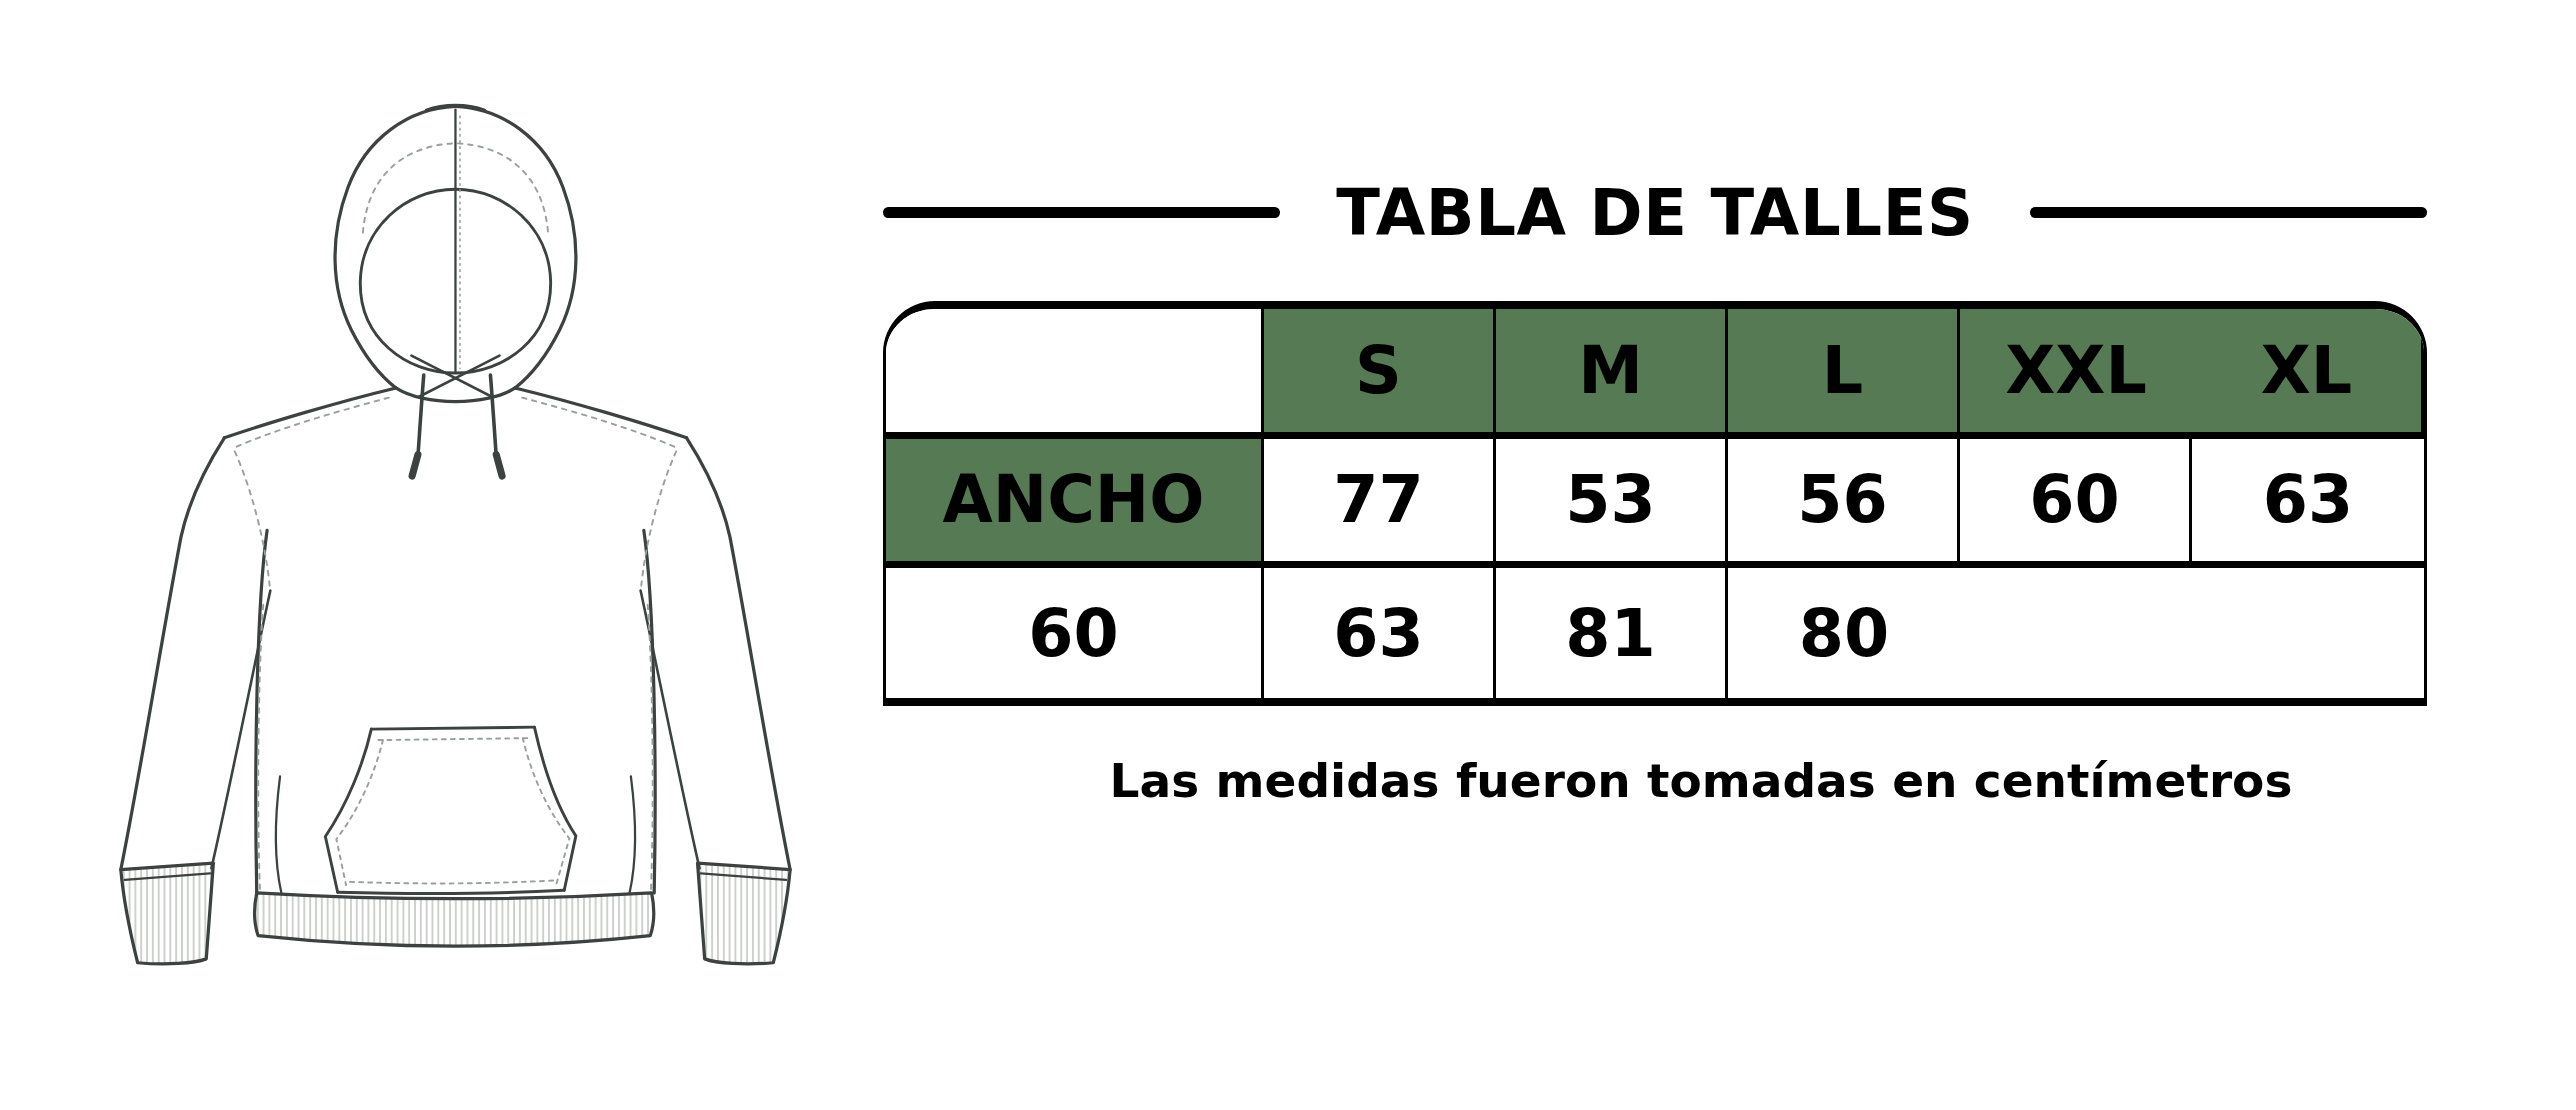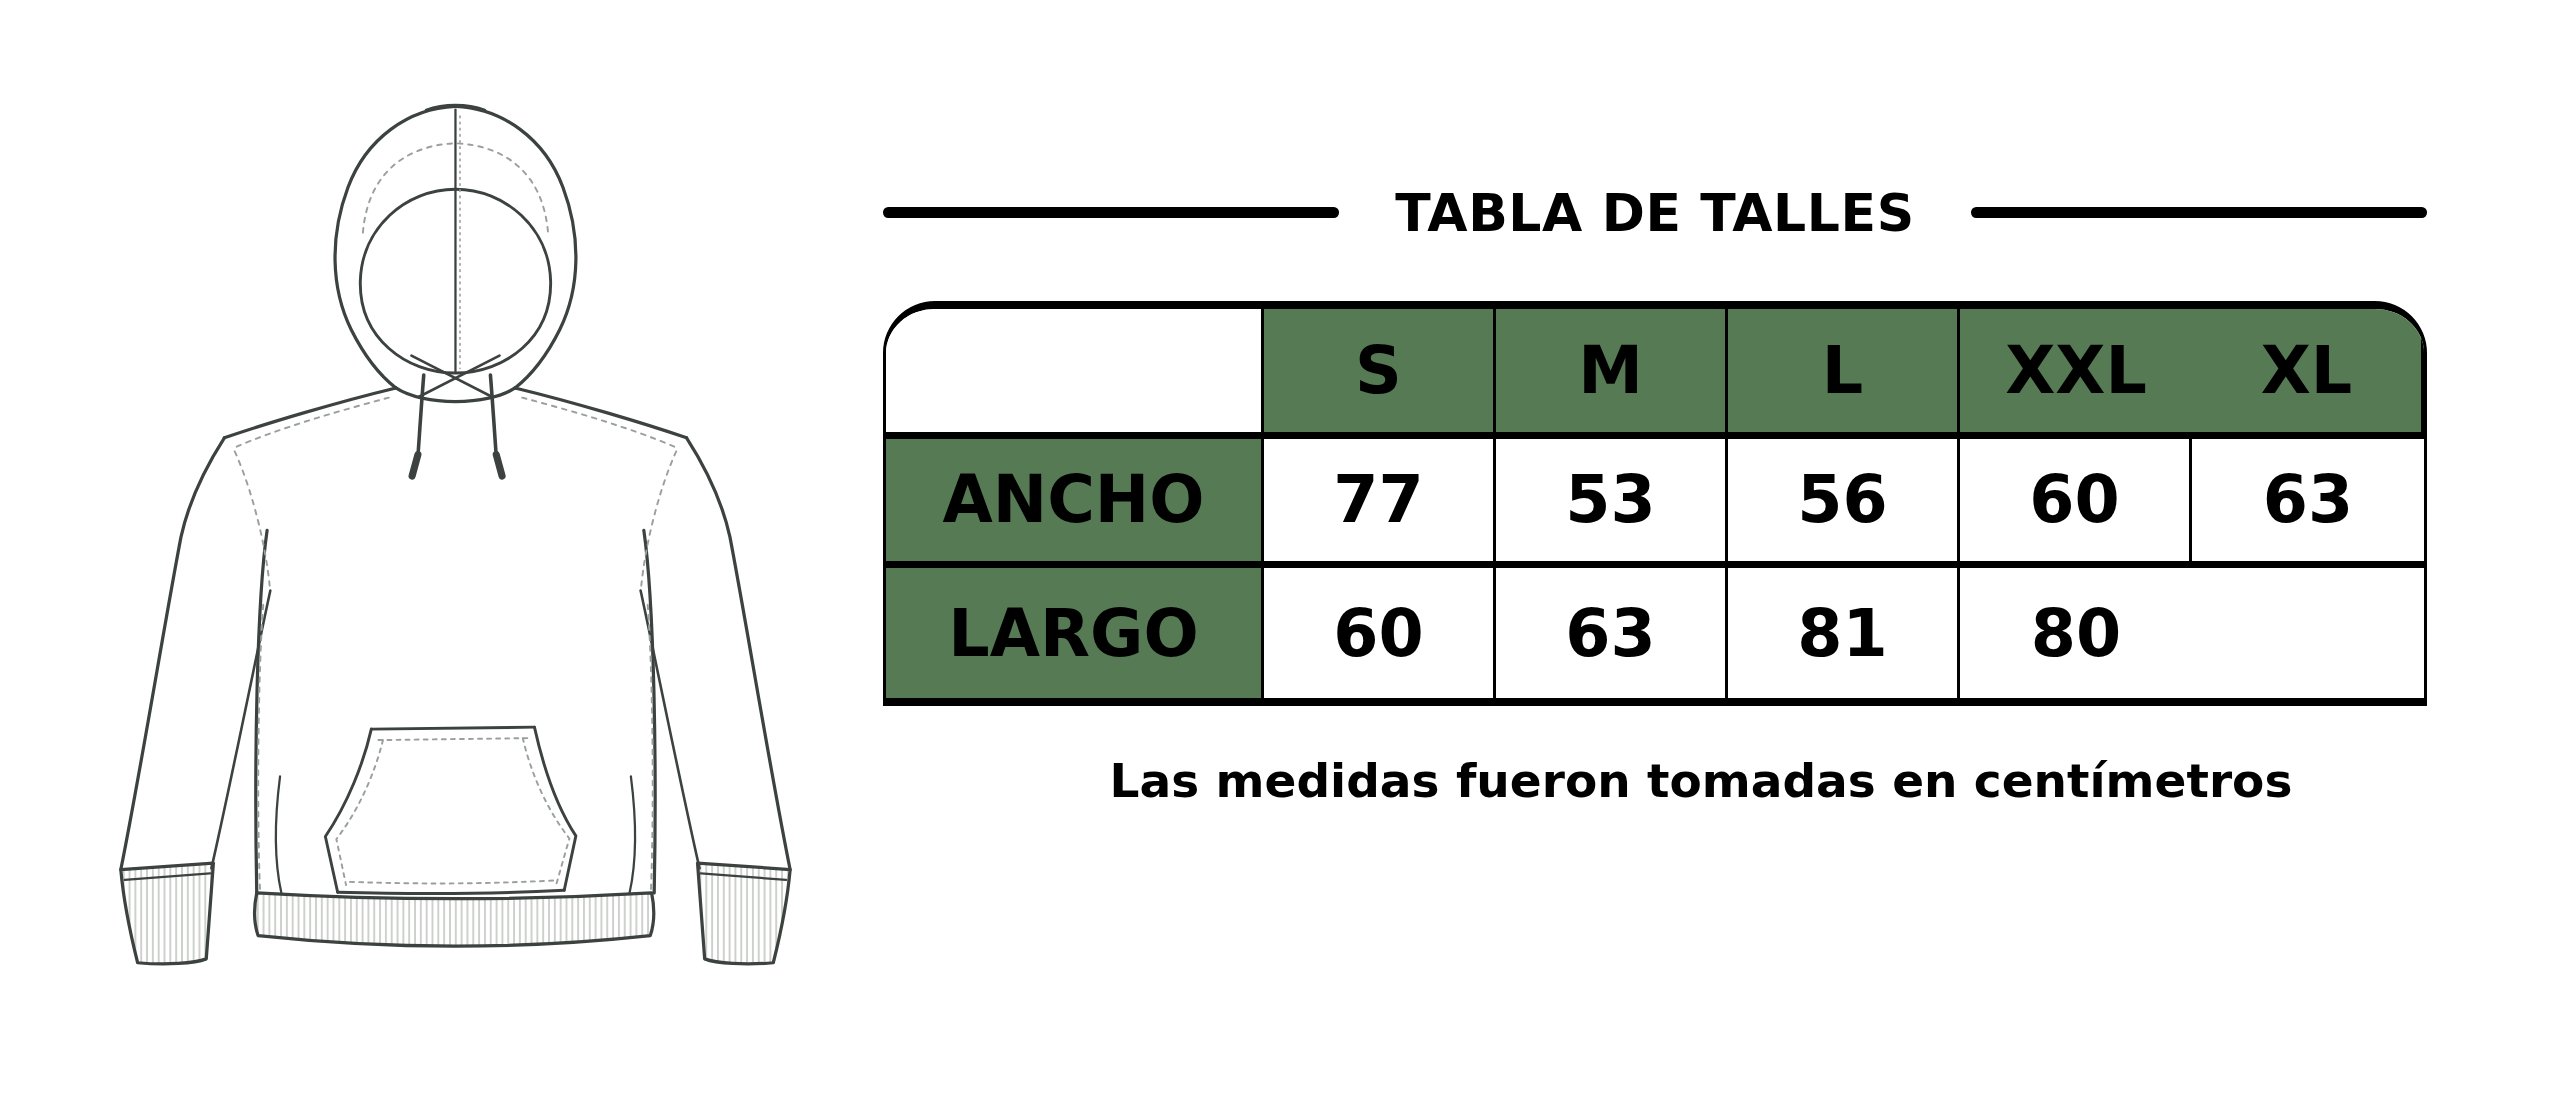--- a/index.html
+++ b/index.html
@@ -12,21 +12,21 @@
   .ln{stroke:var(--line-art,#3c4240);fill:none;stroke-linecap:round;stroke-linejoin:round;}
   .stitch{stroke:#9aa09b;fill:none;stroke-linecap:round;stroke-linejoin:round;}
   .ribfill{stroke:var(--line-art,#3c4240);stroke-linecap:round;stroke-linejoin:round;}
   
   .title-row{
     position:absolute;left:883px;top:170px;width:1544px;height:85px;
     display:flex;align-items:center;gap:45px;
   }
   .title-rule{flex:1;height:10.4px;background:var(--border,#000);border-radius:5.2px;}
   .page-title{
-    margin:11px;font-size:52px;font-weight:700;color:#000;white-space:nowrap;
+    margin:11px;font-size:64px;font-weight:700;color:#000;white-space:nowrap;
     letter-spacing:0.6px;
     text-align:center;
   }
   
   .size-table{
     position:absolute;left:883px;top:301px;width:1544px;height:405px;
     box-sizing:border-box;background:#fff;
     border:3.9px solid var(--border,#000);border-top-width:8.4px;border-bottom-width:8.4px;
     border-radius:52px 52px 0 0;overflow:hidden;
     display:grid;grid-template-columns:378px repeat(5,1fr);grid-template-rows:1fr 1fr 1fr;
@@ -138,21 +138,20 @@
     <div class="c green bb">XXL</div>
     <div class="c green br bb">XL</div>
 
     <div class="c green br bb">ANCHO</div>
     <div class="c br bb">77</div>
     <div class="c br bb">53</div>
     <div class="c br bb">56</div>
     <div class="c br bb">60</div>
     <div class="c bb">63</div>
 
-    <div class="c green br">LARGO</div>
     <div class="c br">60</div>
     <div class="c br">63</div>
     <div class="c br">81</div>
     <div class="c">80</div>
   </div>
 
   <div class="footnote">
     <div>Las medidas fueron tomadas en centímetros</div>
   </div>
 

